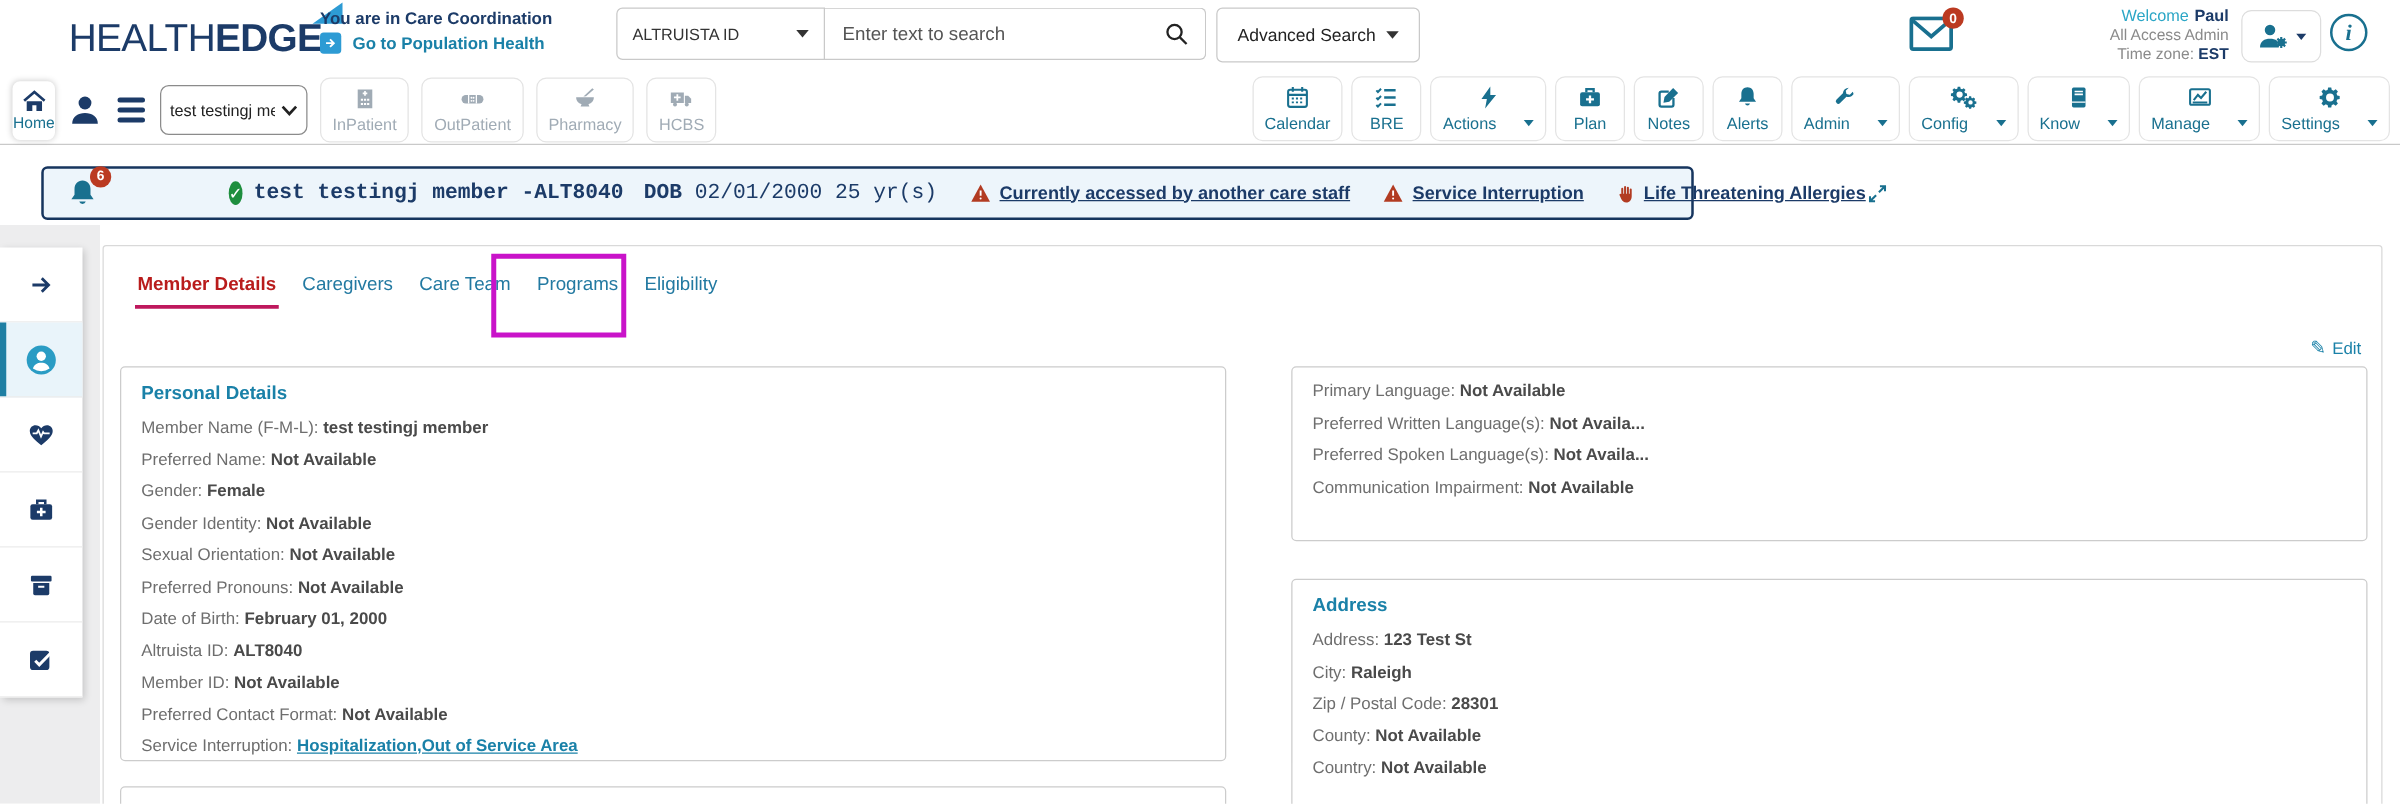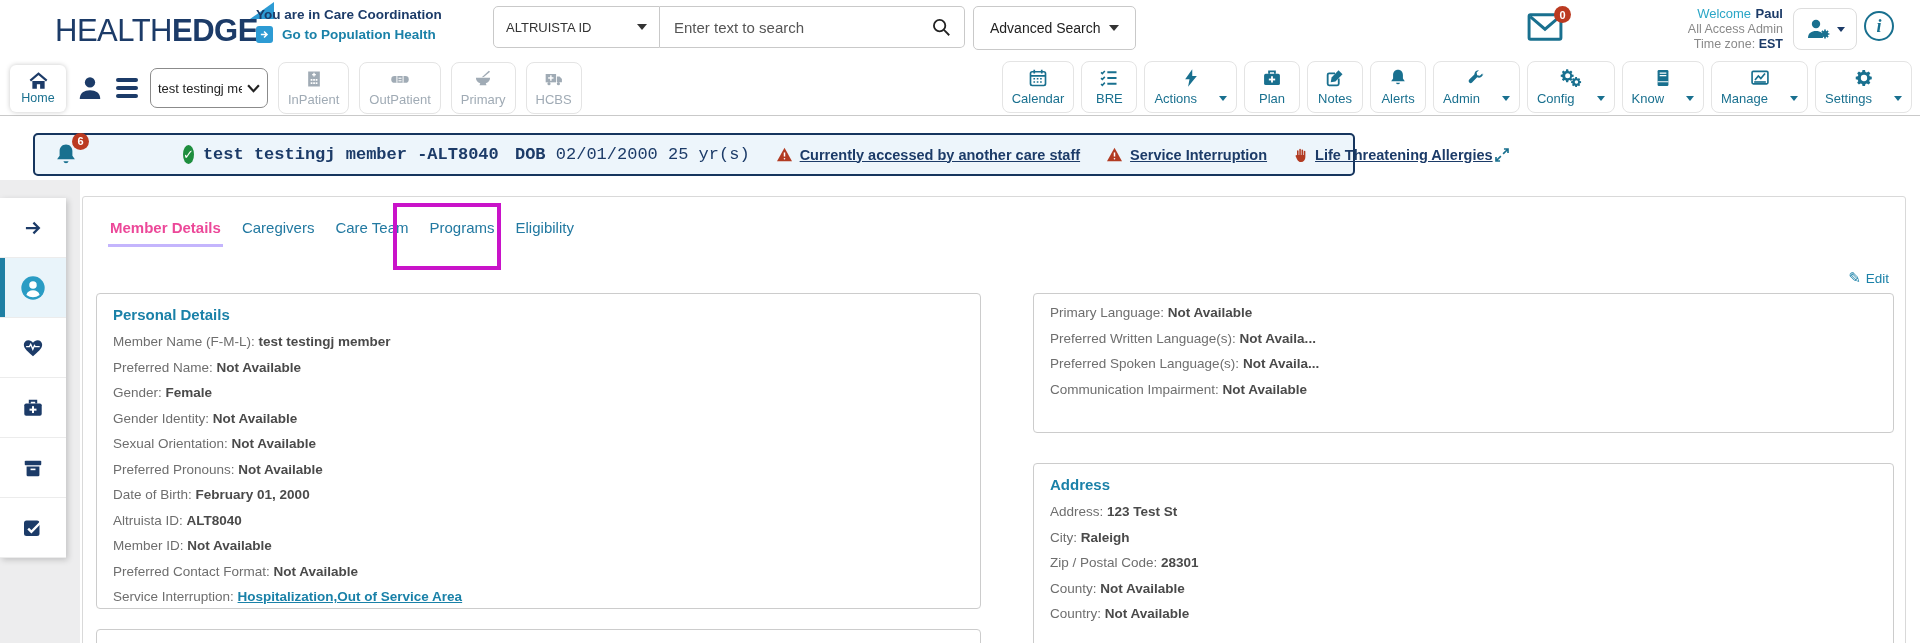--- a/index.html
+++ b/index.html
@@ -43,21 +43,21 @@
   .usermeta .tz{color:#8a8a8a;font-size:12.5px;} .usermeta .tz b{color:#1c3b68;}
   .userbtn{position:absolute;left:1793px;top:8px;width:62px;height:40px;border:1px solid #ddd;border-radius:8px;
       display:flex;align-items:center;justify-content:center;gap:4px;background:#fff;cursor:pointer;}
   .info{position:absolute;left:1864px;top:11px;width:30px;height:30px;border:2.5px solid #19708f;border-radius:50%;
       box-sizing:border-box;color:#19708f;font-family:"Liberation Serif","DejaVu Serif",serif;
       font-style:italic;font-weight:bold;font-size:18px;display:flex;align-items:center;justify-content:center;cursor:pointer;}
 
   
   .toolbar{position:absolute;left:0;top:57px;width:1920px;height:59px;background:#fff;border-bottom:1px solid #c9c9c9;box-sizing:border-box;}
   .tb-left{position:absolute;left:10px;top:5px;display:flex;align-items:center;gap:10px;}
-  .btn-home{width:56px;height:47px;background:#fff;border-radius:6px;box-shadow:0 0 5px rgba(0,0,0,.22);
+  .btn-home{width:34px;height:47px;background:#fff;border-radius:6px;box-shadow:0 0 5px rgba(0,0,0,.22);
       display:flex;flex-direction:column;align-items:center;justify-content:center;gap:1px;cursor:pointer;}
   .btn-home span{font-size:12.5px;color:#19708f;}
   .icon-plain{cursor:pointer;}
   .hamb{display:flex;flex-direction:column;gap:4.5px;cursor:pointer;padding:2px;}
   .hamb i{display:block;width:22px;height:3.5px;background:#1c3b68;border-radius:2px;}
   .member-dd{width:118px;height:40px;border:1.5px solid #8b8b8b;border-radius:7px;background:#fff;display:flex;
       align-items:center;gap:5px;padding:0 7px;box-sizing:border-box;font-size:13px;color:#222;cursor:pointer;}
   .member-dd .txt{white-space:nowrap;overflow:hidden;flex:1;}
   .tbtn{height:52px;border:1px solid #e4e4e4;border-radius:8px;background:#fff;display:flex;flex-direction:column;
       align-items:center;justify-content:center;gap:3px;padding:0 9px;min-width:56px;cursor:pointer;box-sizing:border-box;}
@@ -88,21 +88,21 @@
   .s-item{height:59px;border-bottom:1px solid #ececec;display:flex;align-items:center;justify-content:center;
       position:relative;cursor:pointer;}
   .s-item.active{background:#e9f4fa;}
   .s-item.active::before{content:"";position:absolute;left:0;top:0;bottom:0;width:5px;background:#1f7fa3;}
 
   
   .content{position:absolute;left:82px;top:196px;width:1824px;height:460px;background:#fff;
       border:1px solid #d9d9d9;border-radius:3px;box-sizing:border-box;}
   .tabs{position:absolute;left:25px;top:22px;display:flex;gap:17px;align-items:flex-start;}
   .tab{font-size:15px;color:#2279a1;padding:0 2px 8px;cursor:pointer;white-space:nowrap;}
-  .tab.active{color:#ec4899;font-weight:bold;border-bottom:3px solid #c4b5fd;}
+  .tab.active{color:#b91c1c;font-weight:bold;border-bottom:3px solid #be185d;}
   .editlink{position:absolute;right:16px;top:72px;display:flex;align-items:center;gap:5px;color:#1a81a8;
       font-size:13.5px;cursor:pointer;}
   .editlink .pencil{font-size:15px;color:#1a81a8;}
   .panel{position:absolute;background:#fff;border:1px solid #ccc;border-radius:4px;box-sizing:border-box;
       padding:12px 16px;}
   .panel h3{margin:0 0 12px;font-size:15px;color:#1a81a8;}
   .prow{font-size:13.5px;margin-bottom:11.5px;line-height:14px;}
   .prow .lab{color:#6e6e6e;} .prow .val{color:#4a4a4a;font-weight:bold;}
   .prow .val.link-value{color:#1a81a8;text-decoration:underline;cursor:pointer;}
   .pnl-personal{left:13px;top:96px;width:885px;height:316px;}
@@ -231,21 +231,21 @@
             <circle cx="11" cy="14" r=".9" fill="#fff"></circle>
             <circle cx="13" cy="14" r=".9" fill="#fff"></circle>
           </svg>
         <span>OutPatient</span>
       </div>
       <div class="tbtn">
         <svg width="20" height="20" viewBox="0 0 24 24">
             <path d="M20.5 3.2 13 9.5l-2.5.3L19 2z" class="gy"></path>
             <path d="M3.5 10.5h17c0 3.3-2.1 5.7-5.2 6.6l.9 2.4H7.8l.9-2.4c-3.1-.9-5.2-3.3-5.2-6.6z" class="gy"></path>
           </svg>
-        <span>Primary</span>
+        <span>Pharmacy</span>
       </div>
       <div class="tbtn">
         <svg width="24" height="20" viewBox="0 0 24 24">
             <path d="M2 6h12.5v10H2z" class="gy"></path>
             <path d="M15.5 9h3.2L21.5 12v4h-6z" class="gy"></path>
             <circle cx="6" cy="17.6" r="1.9" class="gy"></circle>
             <circle cx="17.3" cy="17.6" r="1.9" class="gy"></circle>
             <path d="M7.4 7.6h1.7V14H7.4z" fill="#fff"></path>
             <path d="M5 9.9h6.4v1.7H5z" fill="#fff"></path>
           </svg>

